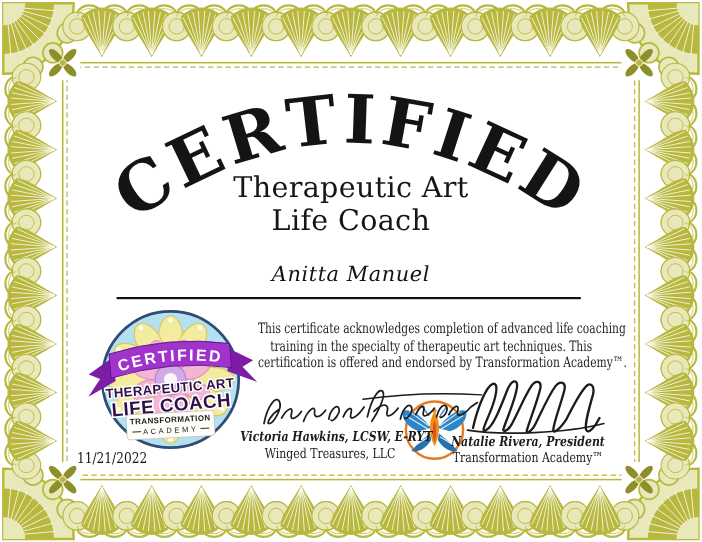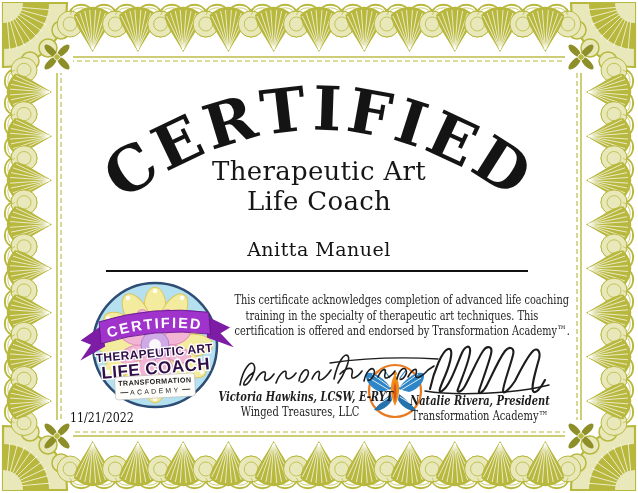--- a/index.html
+++ b/index.html
@@ -3,21 +3,21 @@
 <meta charset="utf-8">
 <style>
   html,body{margin:0;padding:0;background:#ffffff;}
   .page{position:relative;width:638px;height:493px;background:#ffffff;overflow:hidden;
         font-family:"DejaVu Serif", serif;color:#1b1b1b;}
   .layer{position:absolute;left:0;top:0;width:638px;height:493px;}
   .tc{position:absolute;left:0;right:0;text-align:center;}
   .subtitle{font-size:26px;letter-spacing:.3px;color:#161616;}
   .s1{top:156px;}
   .s2{top:186px;}
-  .recipient{top:238px;font-size:19px;letter-spacing:.5px;color:#141414;}
+  .recipient{top:238px;font-style:italic;font-size:19px;letter-spacing:.5px;color:#141414;}
   .rule{position:absolute;top:270px;left:106px;width:422px;border-top:2.5px solid #101010;}
   .body-text{position:absolute;top:292px;left:182px;width:420px;text-align:center;
              font-size:13px;line-height:15.7px;color:#1f1f1f;
              transform:scaleX(.75);transform-origin:center top;}
   .body-text span{display:block;white-space:nowrap;}
   .sig-block{position:absolute;width:204px;text-align:center;font-size:12.4px;line-height:14.6px;
              color:#1c1c1c;transform:scaleX(.8);transform-origin:center top;}
   .sig-left{top:390px;left:198px;}
   .sig-right{top:394px;left:378px;}
   .sig-name{display:block;font-weight:bold;font-style:italic;white-space:nowrap;}

